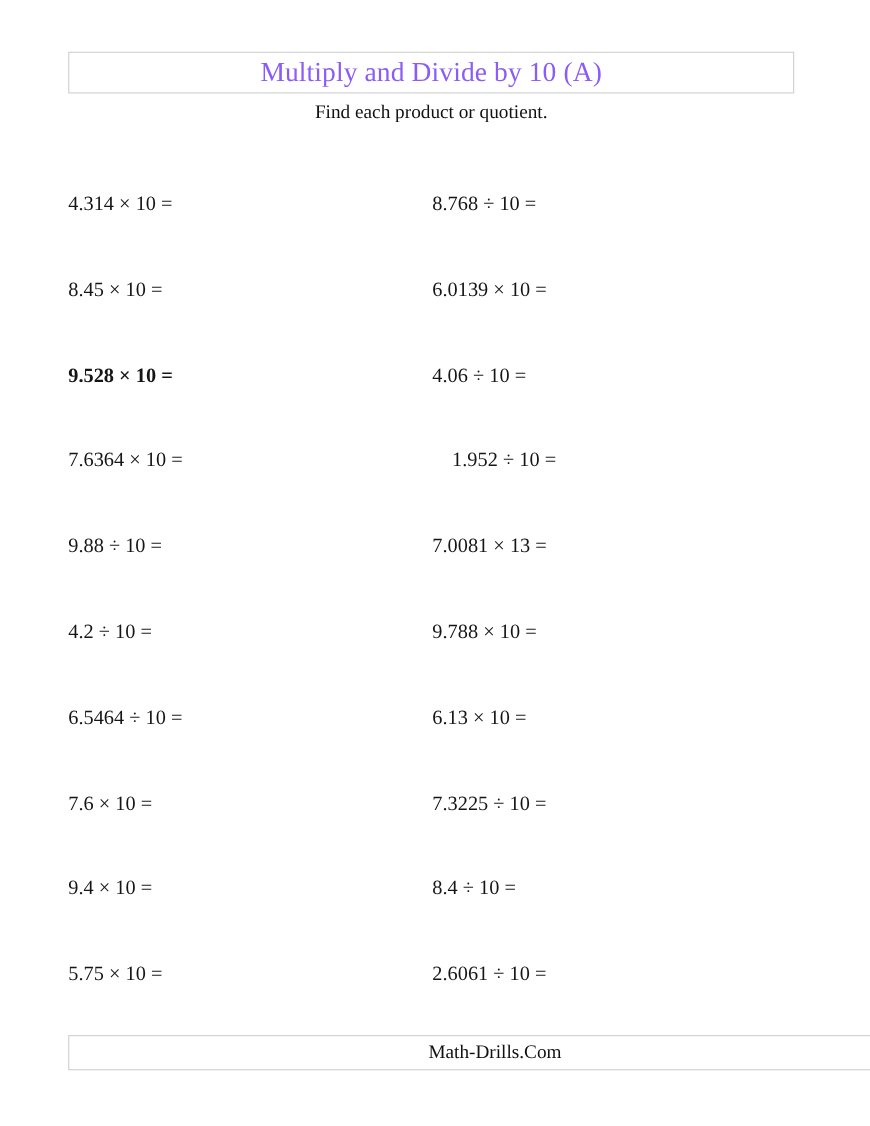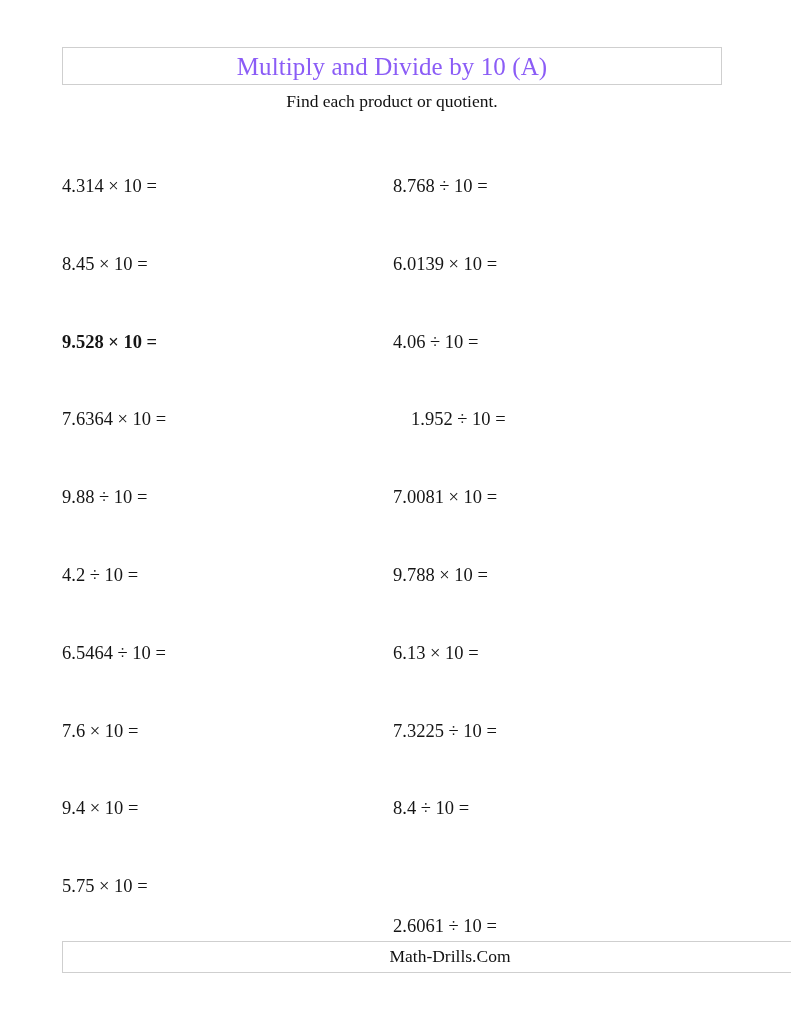--- a/index.html
+++ b/index.html
@@ -129,41 +129,41 @@
       <div class="problem-row" style="top: 328.6px;">
         <div class="problem col-left" style="left: 62px; font-weight: bold;">9.528 × 10 =</div>
         <div class="problem col-right" style="left: 393px;">4.06 ÷ 10 =</div>
       </div>
       <div class="problem-row" style="top: 406.4px;">
         <div class="problem col-left" style="left: 62px;">7.6364 × 10 =</div>
         <div class="problem col-right" style="left: 411px;">1.952 ÷ 10 =</div>
       </div>
       <div class="problem-row" style="top: 484.2px;">
         <div class="problem col-left" style="left: 62px;">9.88 ÷ 10 =</div>
-        <div class="problem col-right" style="left: 393px;">7.0081 × 10 =</div>
+        <div class="problem col-right" style="left: 393px;">7.0081 × 13 =</div>
       </div>
       <div class="problem-row" style="top: 562px;">
         <div class="problem col-left" style="left: 62px;">4.2 ÷ 10 =</div>
         <div class="problem col-right" style="left: 393px;">9.788 × 10 =</div>
       </div>
       <div class="problem-row" style="top: 639.8px;">
         <div class="problem col-left" style="left: 62px;">6.5464 ÷ 10 =</div>
         <div class="problem col-right" style="left: 393px;">6.13 × 10 =</div>
       </div>
       <div class="problem-row" style="top: 717.6px;">
         <div class="problem col-left" style="left: 62px;">7.6 × 10 =</div>
         <div class="problem col-right" style="left: 393px;">7.3225 ÷ 10 =</div>
       </div>
       <div class="problem-row" style="top: 795.4px;">
         <div class="problem col-left" style="left: 62px;">9.4 × 10 =</div>
         <div class="problem col-right" style="left: 393px;">8.4 ÷ 10 =</div>
       </div>
       <div class="problem-row" style="top: 873.2px;">
         <div class="problem col-left" style="left: 62px;">5.75 × 10 =</div>
-        <div class="problem col-right" style="left: 393px; margin-top: 40px;">2.6061 ÷ 10 =</div>
+        <div class="problem col-right" style="left: 393px;">2.6061 ÷ 10 =</div>
       </div>
     </div>
 
   <div class="footer-box">
     <div class="footer-text">Math-Drills.Com</div>
   </div>
 
 </div>
 
 </body></html>

